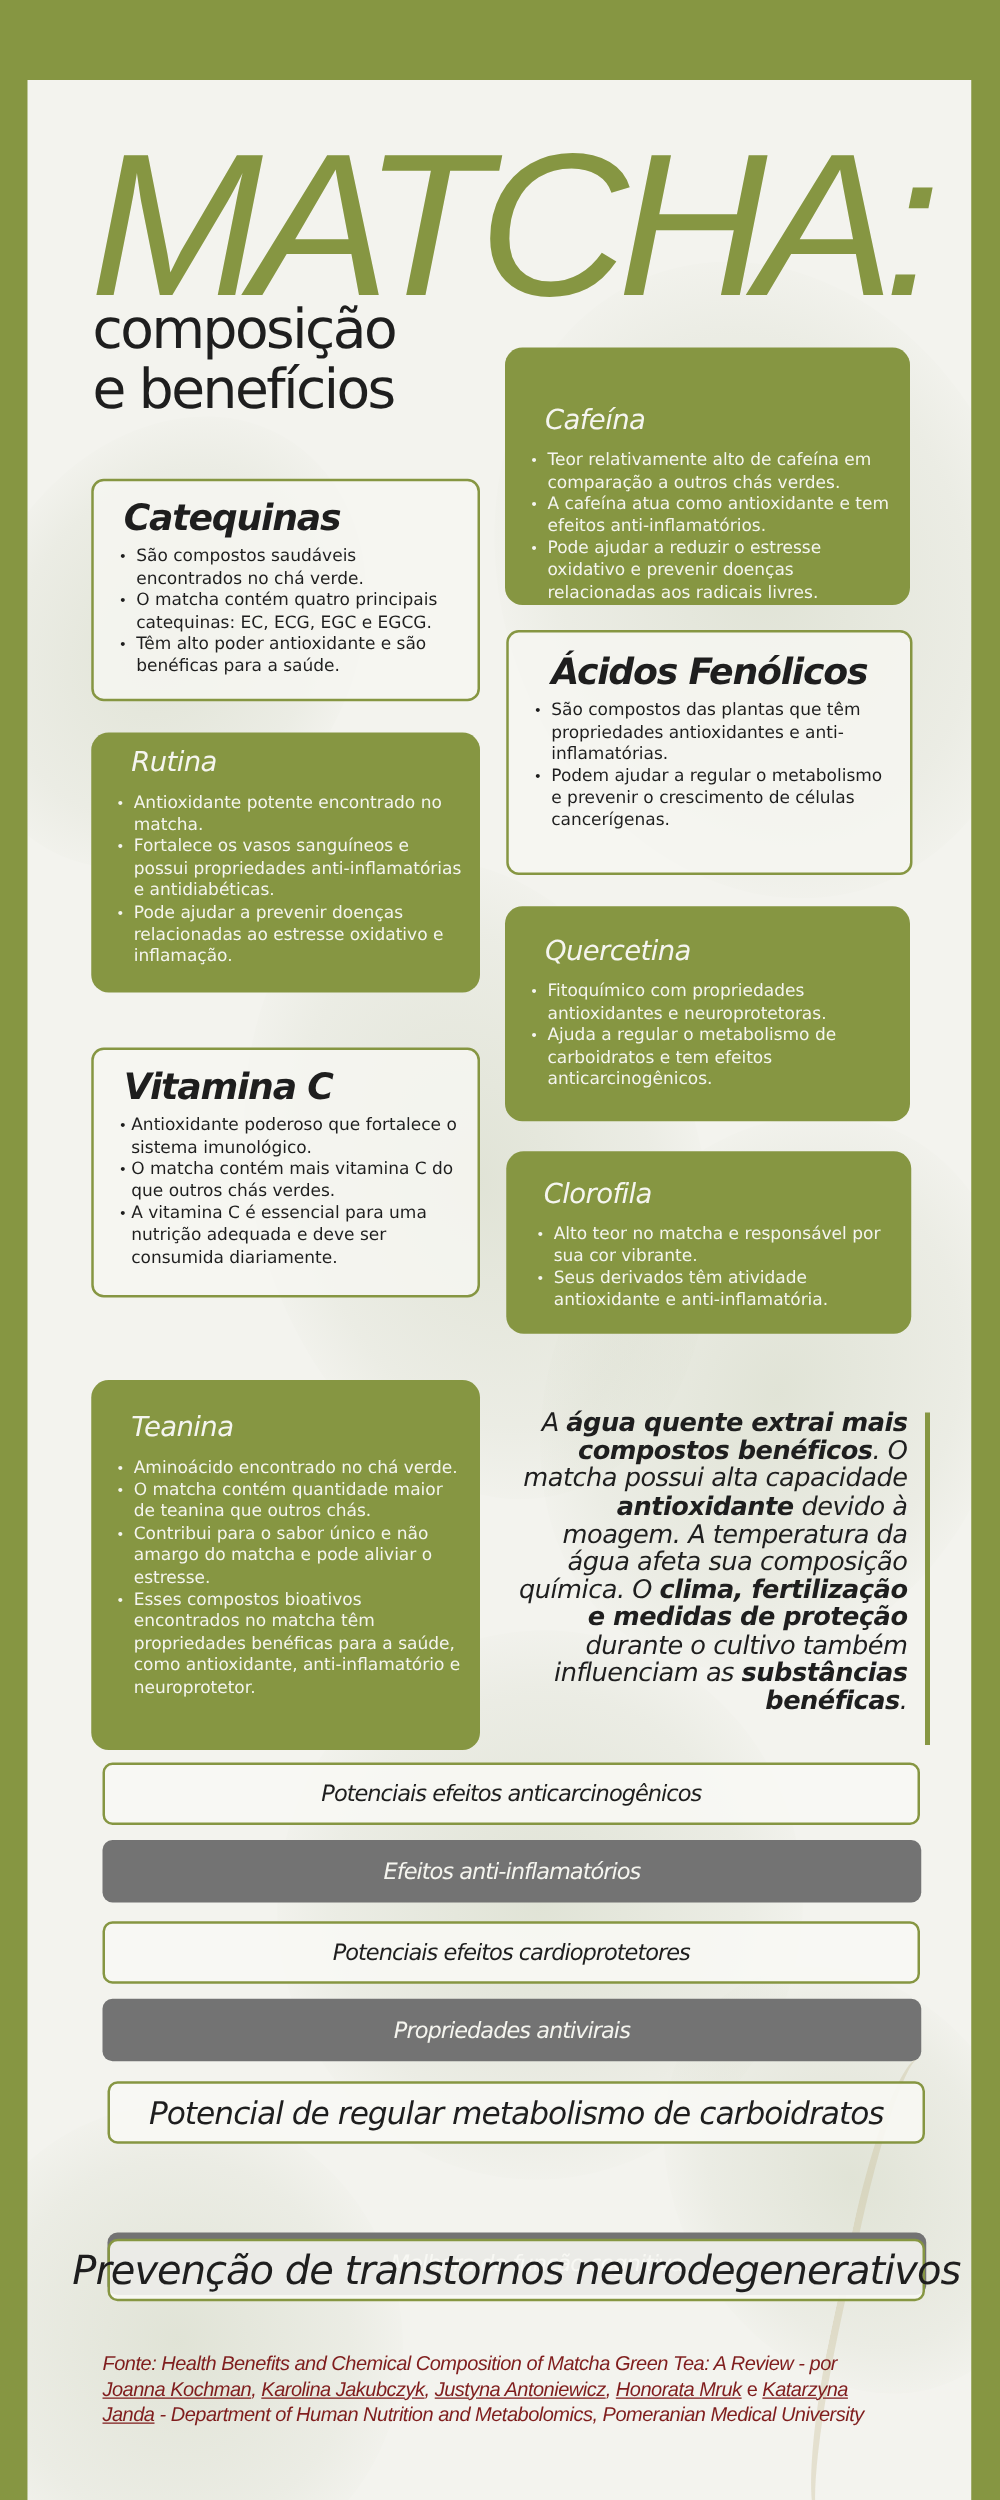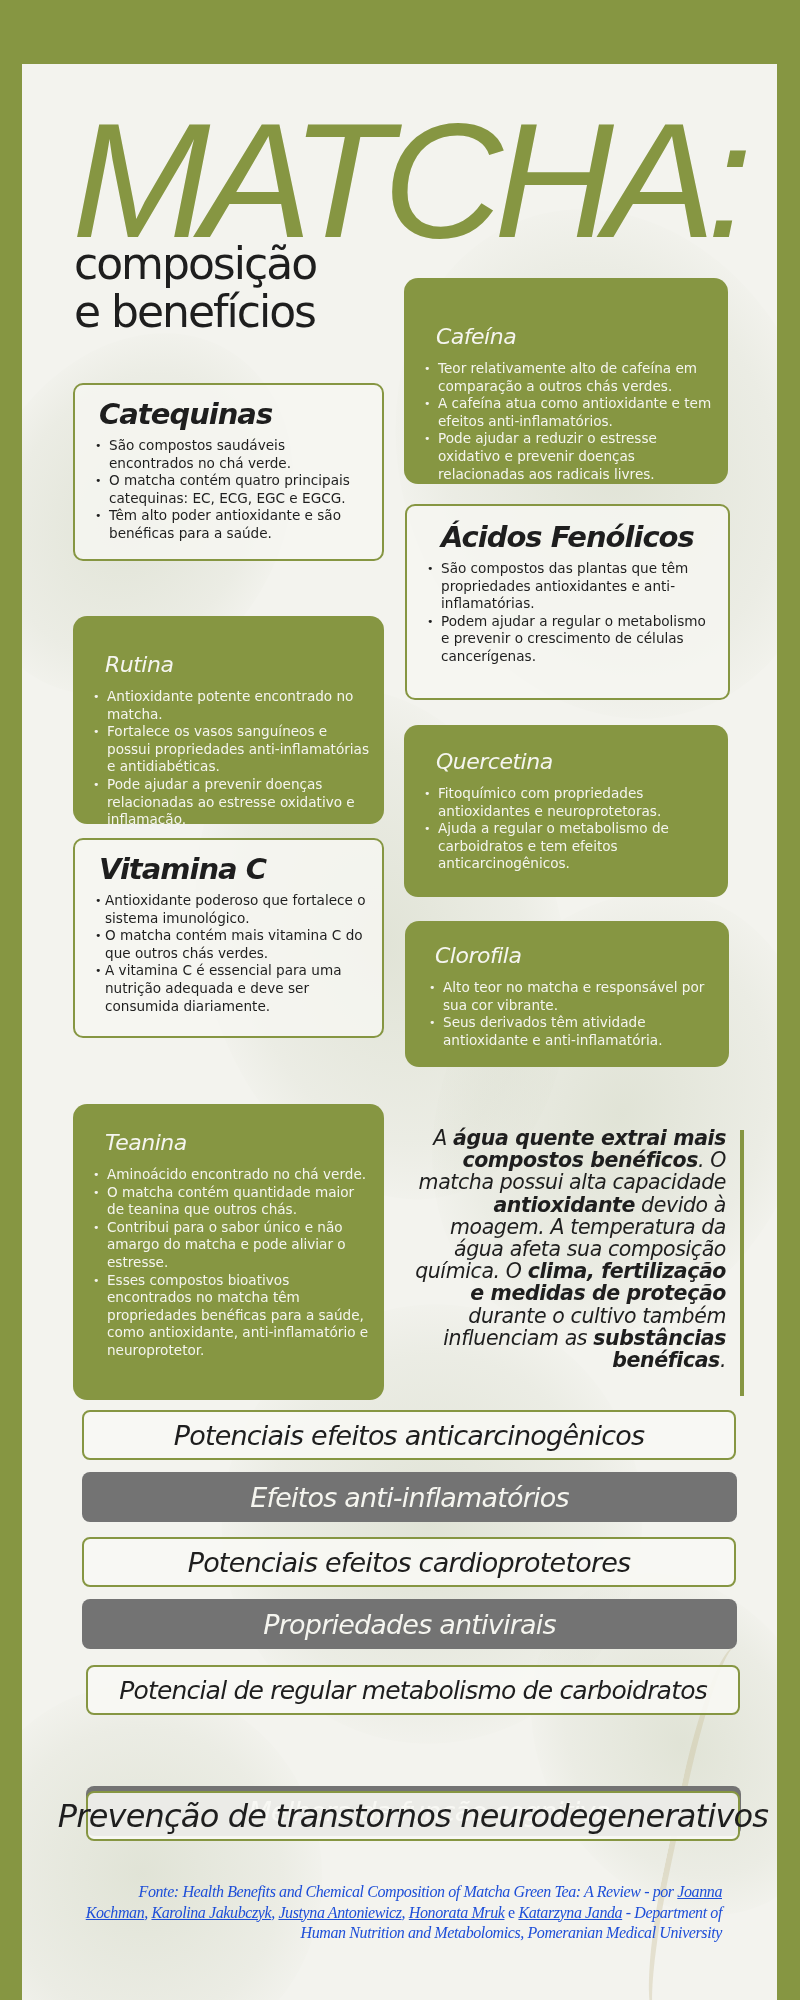--- a/index.html
+++ b/index.html
@@ -115,38 +115,38 @@
 
     .benefit {
       position: absolute;
       height: 50px;
       border-radius: 8px;
       display: flex;
       align-items: center;
       justify-content: center;
       font-family: "DejaVu Sans", sans-serif;
       font-style: italic;
-      font-size: 27px;
+      font-size: 18px;
       letter-spacing: -0.8px;
       white-space: nowrap;
     }
     .benefit.outline { border: 2px solid #869642; background: rgba(248,248,244,0.9); color: #1e1e1e; }
     .benefit.filled { background: #737373; color: #f5f5ef; }
 
     .source {
       position: absolute;
       left: 60px; top: 1818px;
       width: 640px;
-      text-align: right;
-      font-family: Liberation Serif, serif;
+      text-align: left;
+      font-family: Liberation Sans, sans-serif;
       font-style: italic;
       font-size: 16px;
       line-height: 20.5px;
       letter-spacing: -0.4px;
-      color: #1d4ed8;
+      color: #7f1d1d;
     }
     .source .author { text-decoration: underline; }
     .source .plain { font-style: normal; }
   </style>
 </head>
 <body>
 
 <div class="panel">
 
   <div class="leaf" style="left:380px; top:140px; width:420px; height:520px; transform:rotate(-20deg);"></div>
@@ -183,21 +183,21 @@
   </div>
 
   <div class="card outline" style="left:383px; top:440px; width:325px; height:196px; padding-top:14px;">
     <h2 style="margin-left:20px;">Ácidos Fenólicos</h2>
     <ul>
       <li>São compostos das plantas que têm propriedades antioxidantes e anti-inflamatórias.</li>
       <li>Podem ajudar a regular o metabolismo e prevenir o crescimento de células cancerígenas.</li>
     </ul>
   </div>
 
-  <div class="card filled" style="left:51px; top:552px; width:311px; height:208px; padding-top:32px;">
+  <div class="card filled" style="left:51px; top:522px; width:311px; height:208px; padding-top:8px;">
     <h2 style="margin-left:18px;">Rutina</h2>
     <ul>
       <li>Antioxidante potente encontrado no matcha.</li>
       <li>Fortalece os vasos sanguíneos e possui propriedades anti-inflamatórias e antidiabéticas.</li>
       <li>Pode ajudar a prevenir doenças relacionadas ao estresse oxidativo e inflamação.</li>
     </ul>
   </div>
 
   <div class="card filled" style="left:382px; top:661px; width:324px; height:172px; padding-top:20px;">
     <h2 style="margin-left:18px;">Quercetina</h2>

